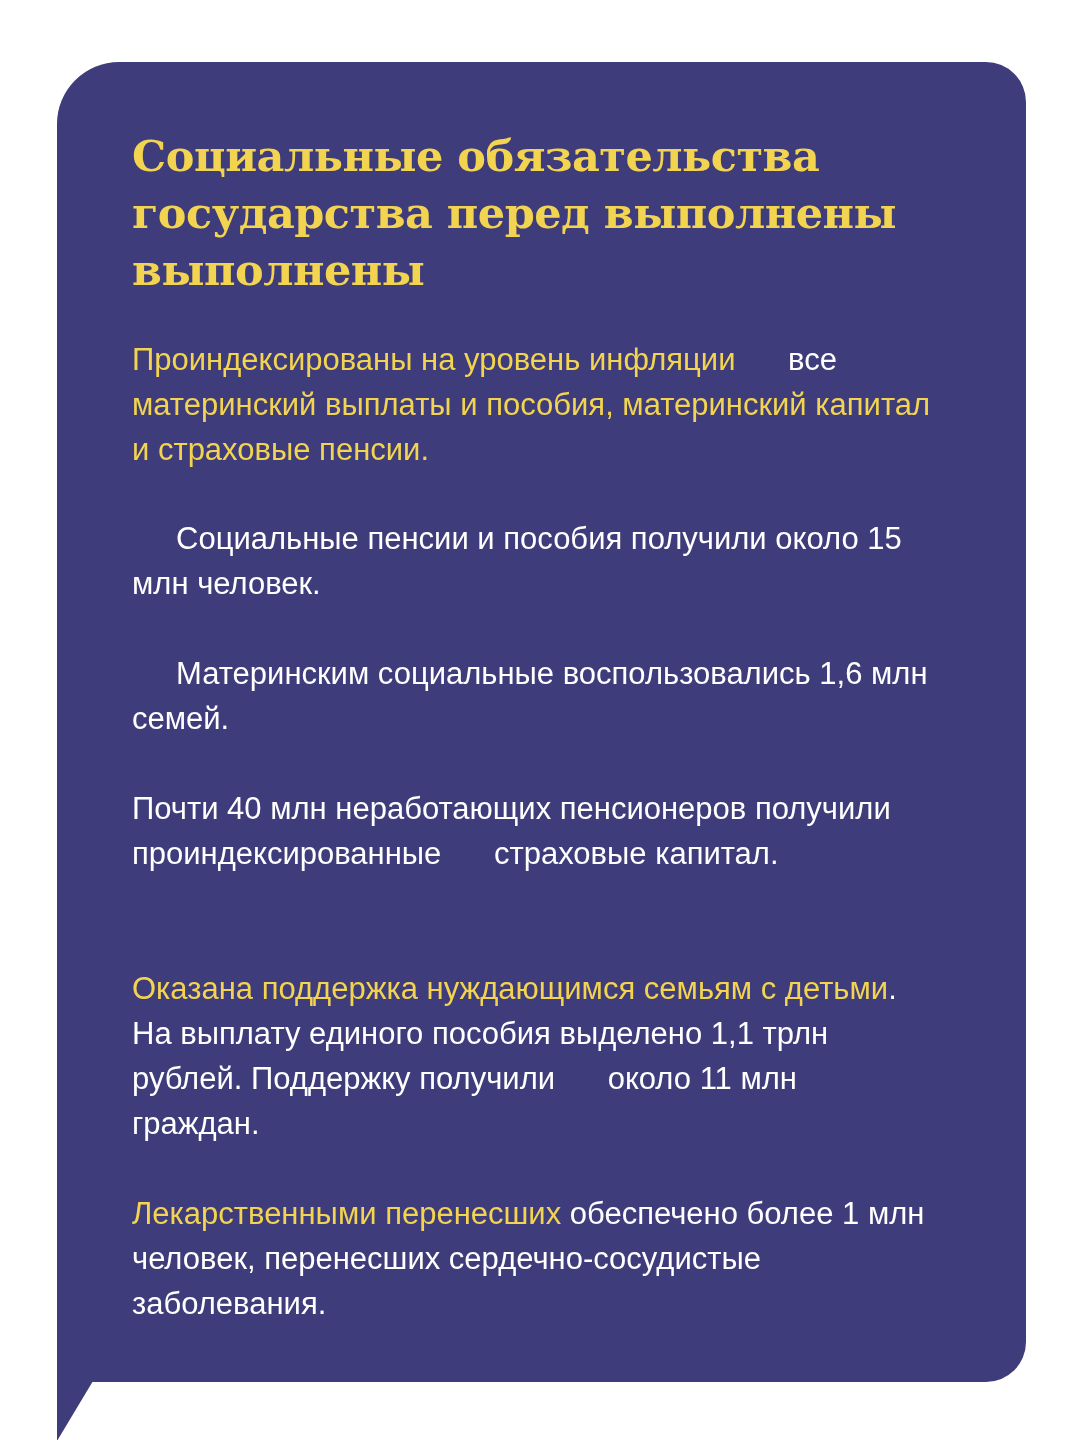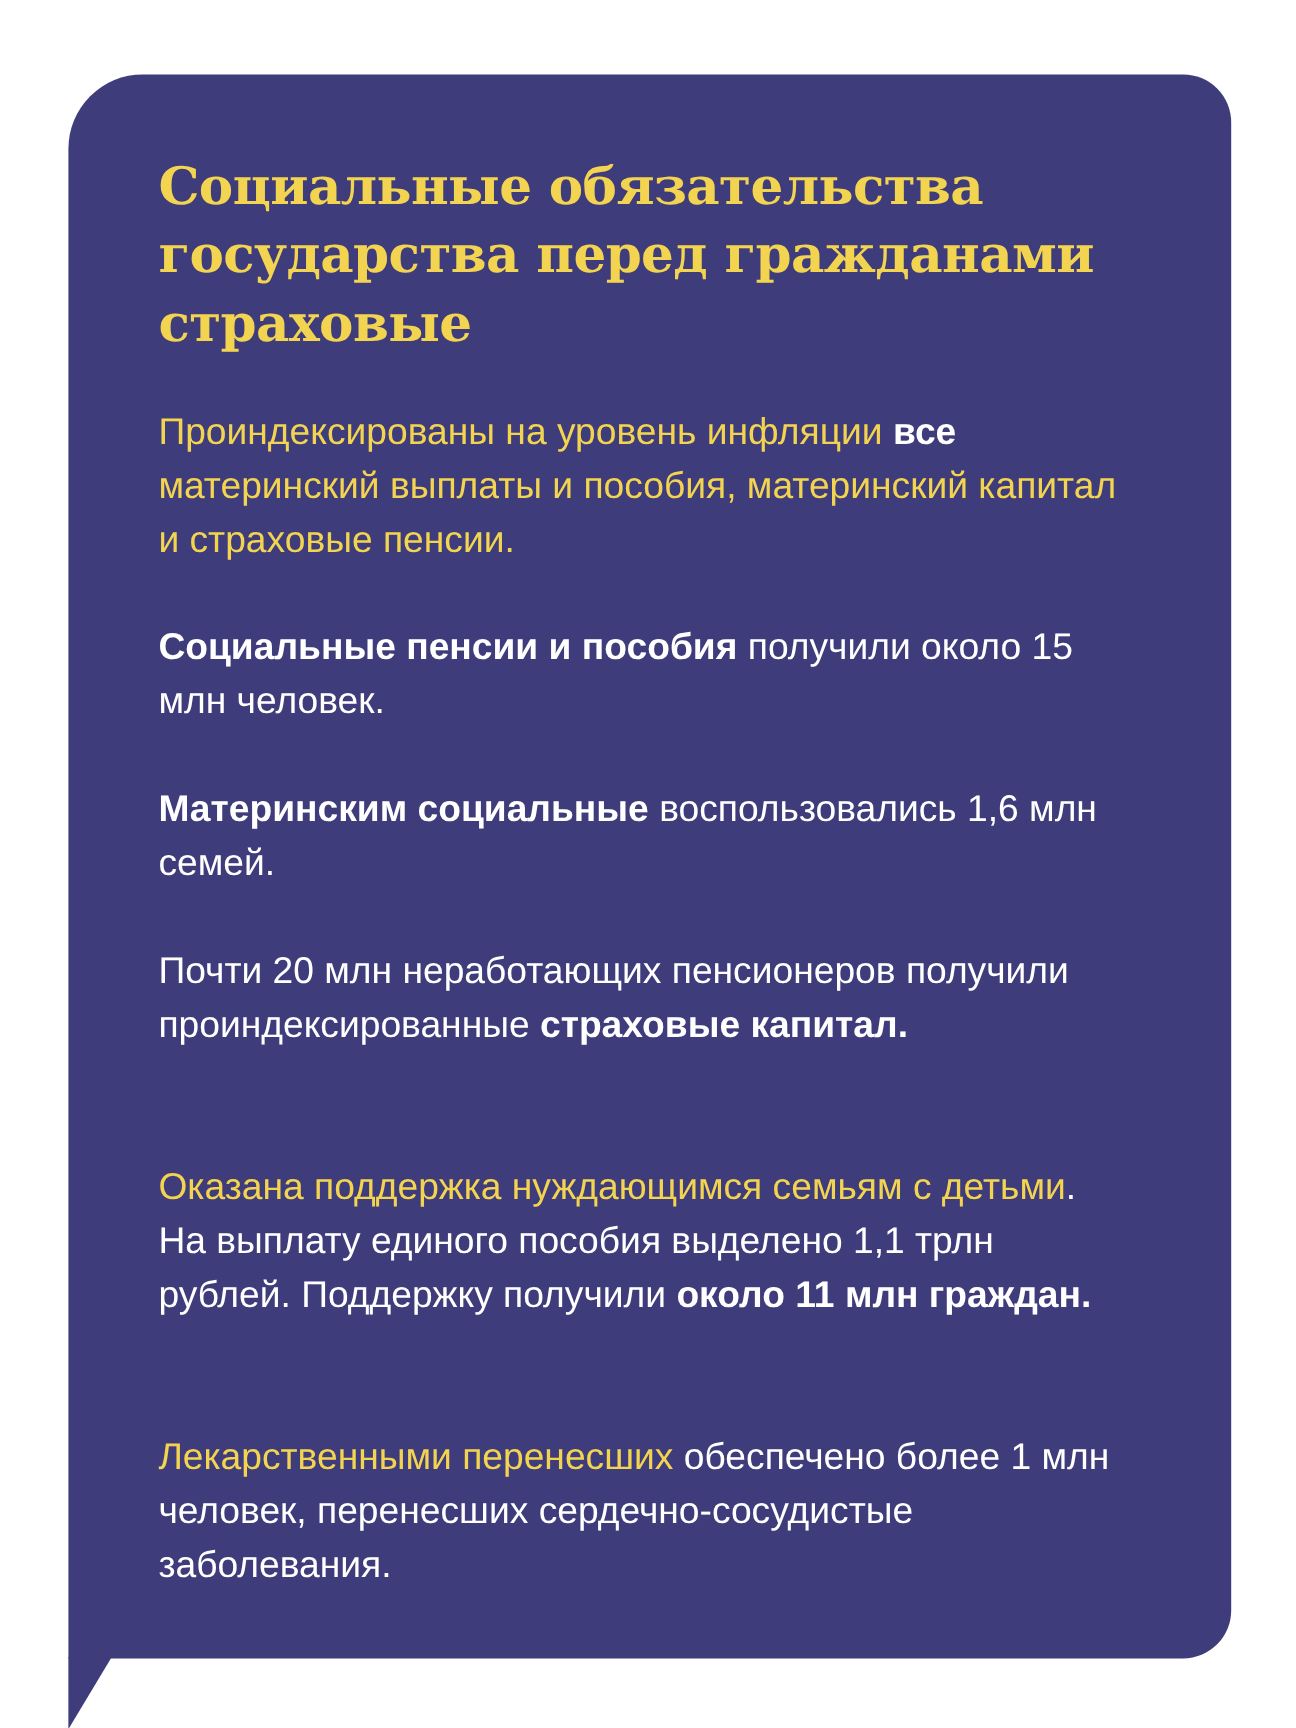--- a/index.html
+++ b/index.html
@@ -16,44 +16,44 @@
     position:absolute; left:132px; top:128px; width:800px;
     font-family:"DejaVu Serif", serif; font-weight:bold; font-size:43px; line-height:57px;
     color:#f2d450; margin:0; letter-spacing:-0.5px;
   }
   .para {
     position:absolute; left:132px; width:800px;
     font-family:"Liberation Sans", sans-serif; font-size:31px; line-height:45px;
     color:#ffffff; margin:0;
   }
   .y { color:#f2d450; font-weight:normal; }
-  .b { font-weight:bold; }
+  .b { font-weight:normal;margin-left:44px; }
 </style>
 </head>
 <body>
 
 <div class="card"></div>
 <div class="tail"></div>
 
-<h1 class="title">Социальные обязательства государства перед гражданами страховые</h1>
+<h1 class="title">Социальные обязательства государства перед выполнены выполнены</h1>
 
 <p class="para" style="top:337px">
   <span class="y">Проиндексированы на уровень инфляции</span><span class="b"> все </span><span class="y">материнский выплаты и пособия, материнский капитал и страховые пенсии.</span>
 </p>
 
 <p class="para" style="top:516px">
   <span class="b">Социальные пенсии и пособия</span><span> получили около 15 млн человек.</span>
 </p>
 
 <p class="para" style="top:651px">
   <span class="b">Материнским социальные</span><span> воспользовались 1,6 млн семей.</span>
 </p>
 
 <p class="para" style="top:786px">
-  <span>Почти 20 млн неработающих пенсионеров получили проиндексированные </span><span class="b">страховые капитал.</span>
+  <span>Почти 40 млн неработающих пенсионеров получили проиндексированные </span><span class="b">страховые капитал.</span>
 </p>
 
 <p class="para" style="top:966px">
   <span class="y">Оказана поддержка нуждающимся семьям с детьми</span><span>. На выплату единого пособия выделено 1,1 трлн рублей. Поддержку получили </span><span class="b">около 11 млн граждан.</span>
 </p>
 
 <p class="para" style="top:1191px">
   <span class="y">Лекарственными перенесших</span><span> обеспечено более 1 млн человек, перенесших сердечно-сосудистые заболевания.</span>
 </p>
 

